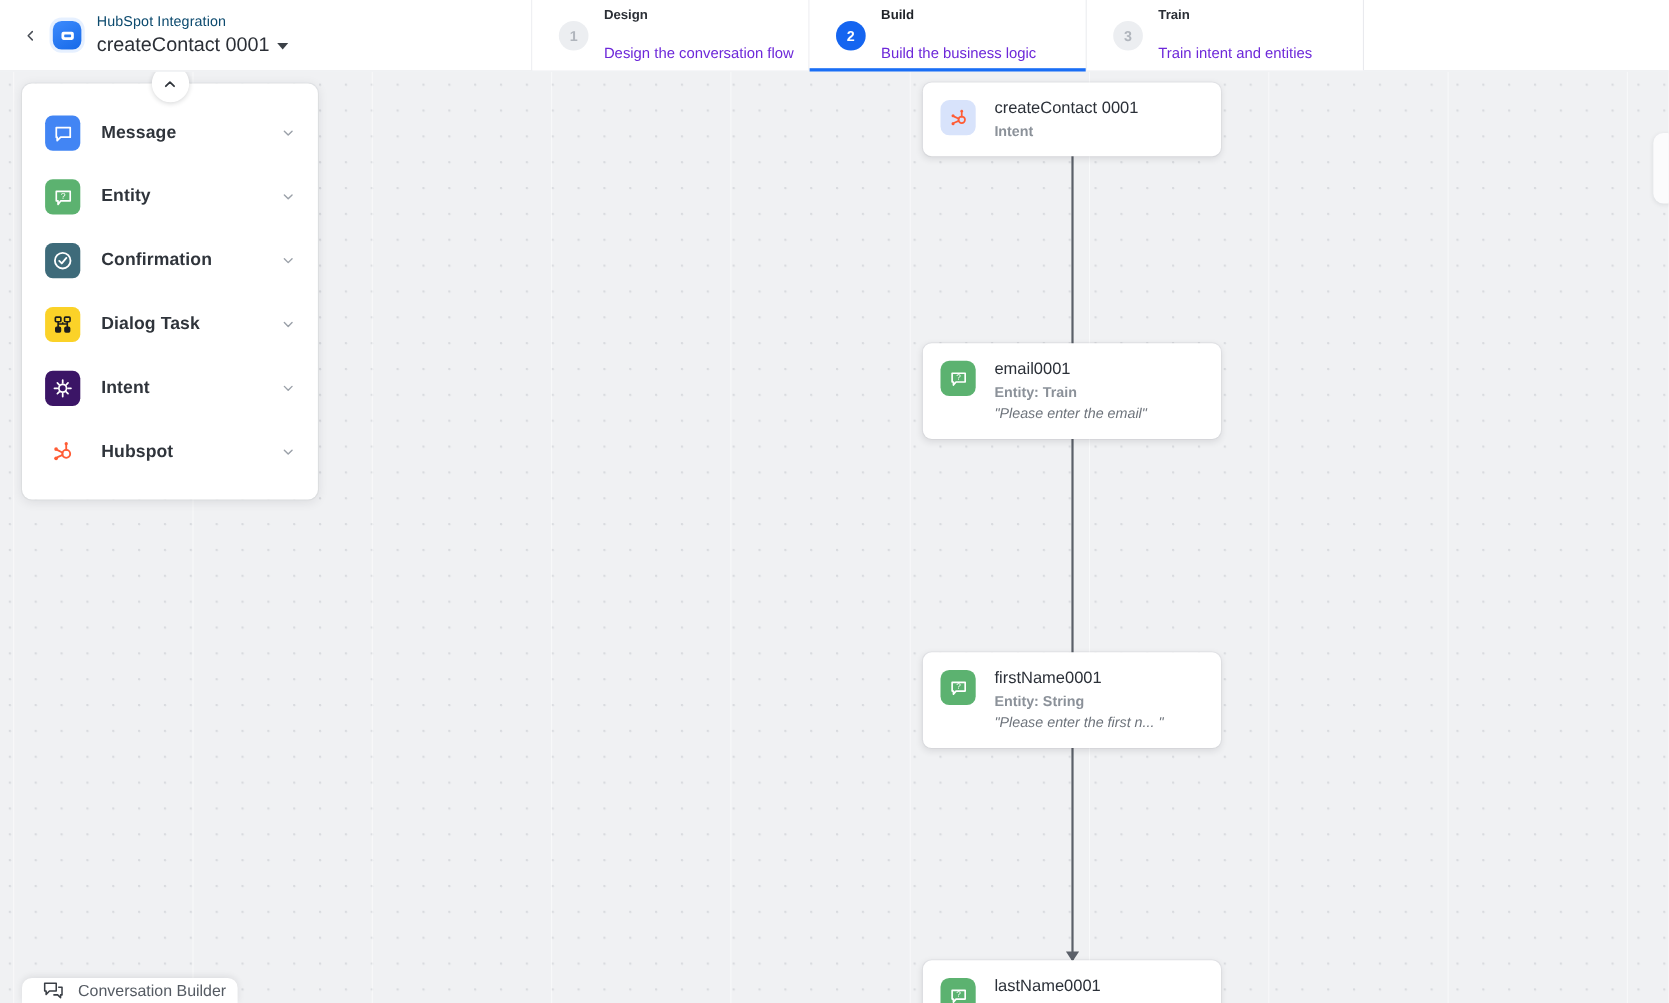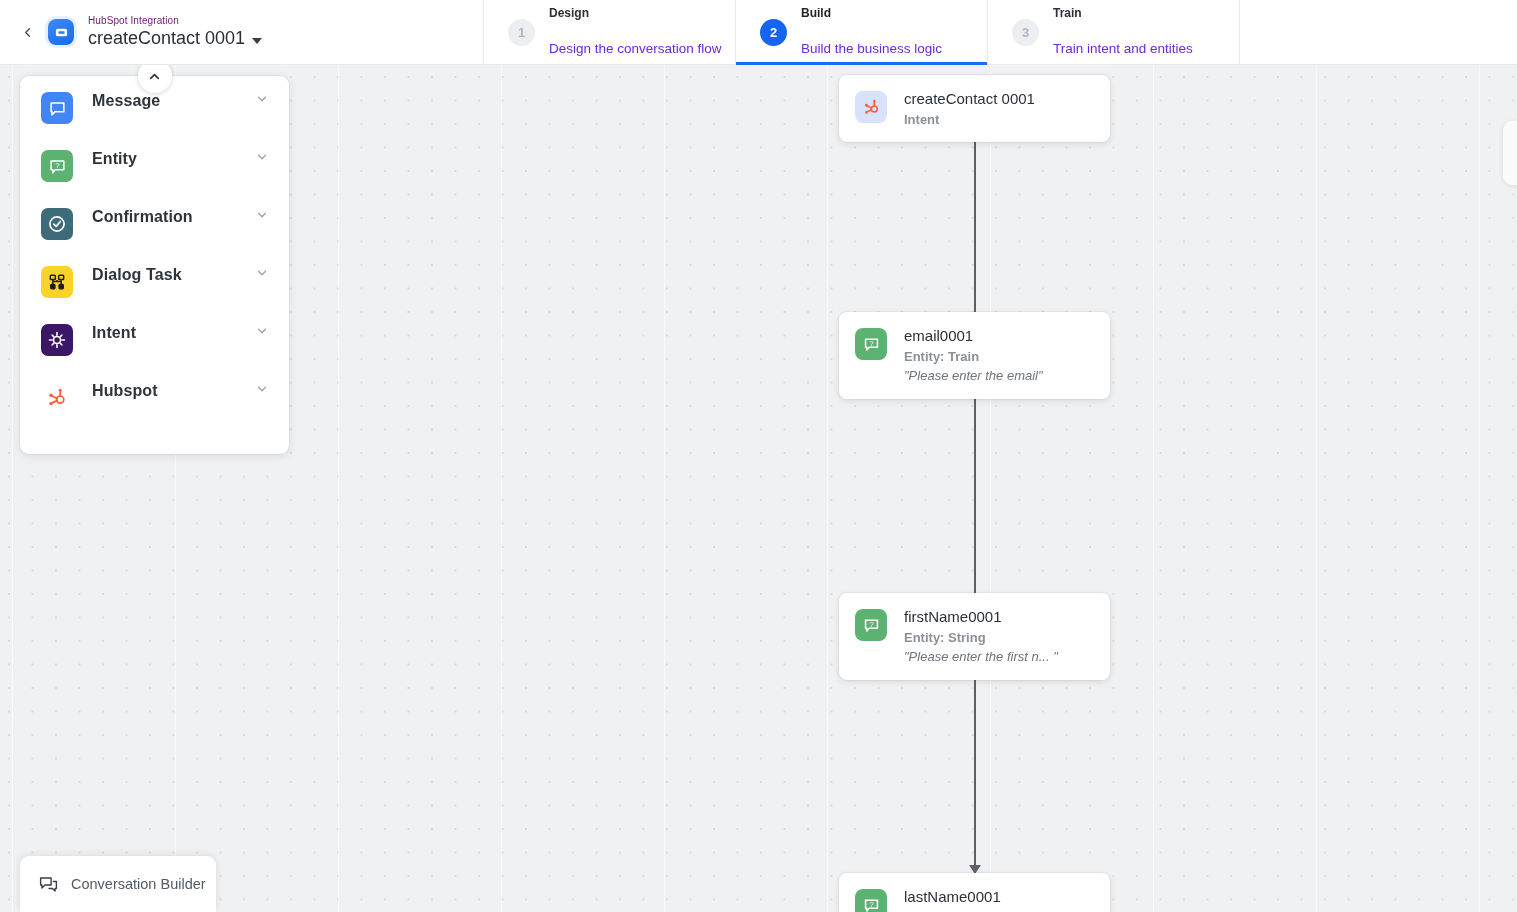--- a/index.html
+++ b/index.html
@@ -33,21 +33,21 @@
   .back-btn svg { display: block; }
   .app-icon {
     width: 26px; height: 26px; border-radius: 8px;
     background: linear-gradient(150deg,#3d8bfd 0%,#1669e8 100%);
     display: flex; align-items: center; justify-content: center;
     margin-left: 8px; flex: none;
     box-shadow: 0 0 0 3px rgba(61,139,253,.13);
   }
   .title-wrap { margin-left: 14px; line-height: 1.15; }
   .title-sup {
-    font-size: 10px; color: #701a75; letter-spacing: .1px;
+    font-size: 13px; color: #0c4a6e; letter-spacing: .1px;
   }
   .title-main {
     font-size: 18px; color: #2b2f36; font-weight: 400;
     display: flex; align-items: center; gap: 7px; margin-top: 2px;
   }
   .caret-down {
     width: 0; height: 0;
     border-left: 5px solid transparent;
     border-right: 5px solid transparent;
     border-top: 6px solid #3b4047;
@@ -103,21 +103,21 @@
     z-index: 20;
   }
   .palette-collapse {
     position: absolute; top: -17px; left: 50%; transform: translateX(-50%);
     width: 34px; height: 34px; border-radius: 50%;
     background: #fff; box-shadow: 0 1px 5px rgba(20,25,35,.18);
     display: flex; align-items: center; justify-content: center;
     cursor: pointer; z-index: 2;
   }
   .pal-item {
-    height: 58px; display: flex; align-items: flex-start;
+    height: 58px; display: flex; align-items: center;
     padding: 0 20px 0 21px; cursor: pointer;
   }
   .pal-icon {
     width: 32px; height: 32px; border-radius: 7px;
     display: flex; align-items: center; justify-content: center;
     flex: none; color: #fff;
   }
   .pal-icon.plain { background: transparent !important; }
   .pal-label {
     margin-left: 19px; font-size: 16px; color: #2f343b; font-weight: 700;
@@ -158,21 +158,21 @@
     position: absolute; z-index: 6;
     width: 0; height: 0;
     border-left: 6px solid transparent;
     border-right: 6px solid transparent;
     border-top: 9px solid #5b6069;
   }
 
   
   .bottom-tab {
     position: absolute; left: 20px; bottom: 0;
-    width: 196px; height: 56px;
+    width: 196px; height: 23px;
     background: #fff;
     border-radius: 9px 9px 0 0;
     box-shadow: 0 -1px 7px rgba(25,30,40,.10);
     display: flex; align-items: center; padding-left: 18px; gap: 12px;
     cursor: pointer; z-index: 30;
   }
   .bottom-tab-label { font-size: 14.5px; color: #555b63; }
   .edge-chip {
     position: absolute; right: -8px; top: 56px;
     width: 22px; height: 64px; border-radius: 9px;

